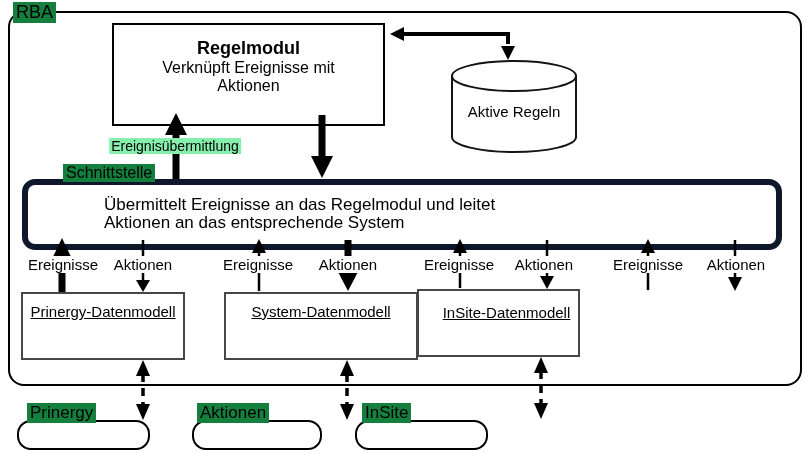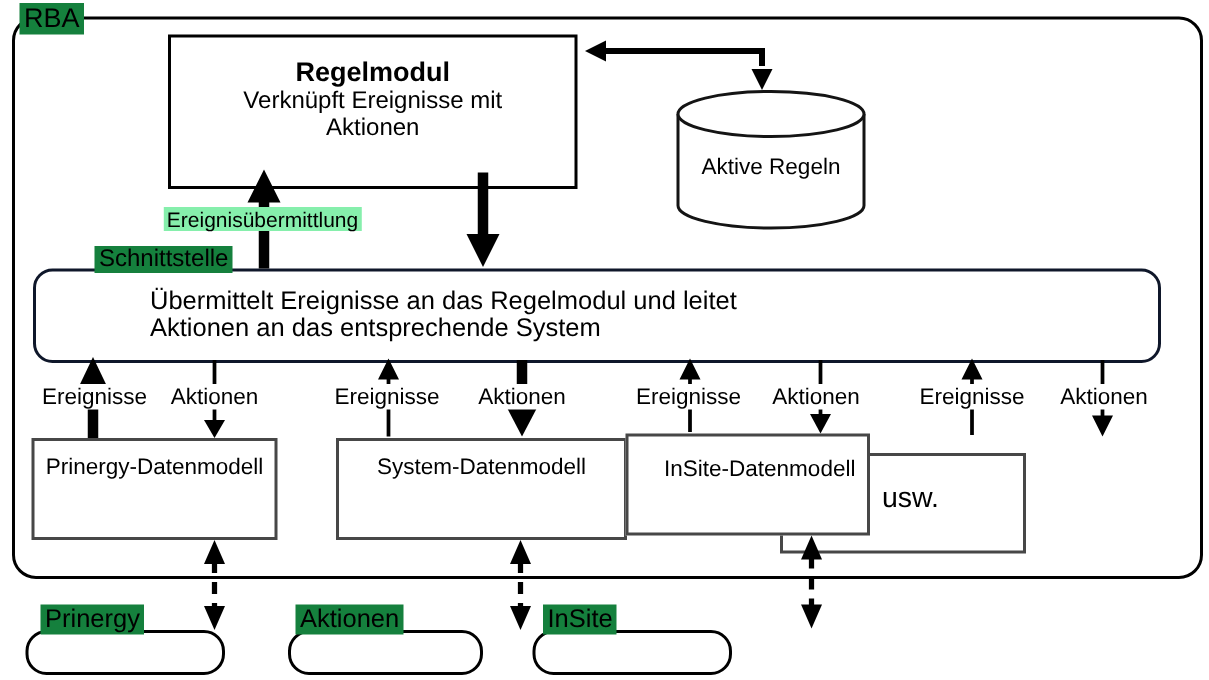--- a/index.html
+++ b/index.html
@@ -4,29 +4,29 @@
 <style>
   html,body{margin:0;padding:0;background:#fff;}
   .canvas{
     position:relative;width:806px;height:453px;background:#fff;overflow:hidden;
     font-family:"Liberation Sans", sans-serif;color:#000;
   }
   
   .rba-box{position:absolute;left:8px;top:11px;width:790px;height:371px;
            border:2px solid #000;border-radius:16px;background:#fff;}
   .schnittstelle{position:absolute;left:22px;top:179px;width:748px;height:59px;
-           border:2px solid #0f172a;border-radius:13px;background:#fff;}
+           border:6px solid #0f172a;border-radius:13px;background:#fff;}
   .regelmodul{position:absolute;left:112px;top:23px;width:273px;height:103px;
            border:2px solid #000;background:#fff;text-align:center;box-sizing:border-box;}
   .rm-title{margin-top:13px;font-size:18px;font-weight:bold;}
   .rm-sub{font-size:16px;line-height:18px;}
   .ss-text{position:absolute;left:76px;top:11px;font-size:17px;line-height:18px;}
   
   .mbox{position:absolute;border:2px solid #474747;background:#fff;box-sizing:border-box;text-align:center;}
-  .mlabel{margin-top:9px;font-size:15px;}
+  .mlabel{margin-top:9px;font-size:15px;text-decoration:underline;}
   .usw-label{position:absolute;left:66px;top:18px;font-size:19px;}
   
   .sysbox{position:absolute;top:420px;height:30px;border:2px solid #000;border-radius:14px;background:#fff;box-sizing:border-box;}
   
   .legend{position:absolute;background:#15803d;padding:0 3px;z-index:20;white-space:nowrap;}
   .rba-legend{left:13px;top:2px;font-size:18px;}
   .ss-legend{left:15px;top:164px;font-size:16px;margin-left:48px;}
   .sys-legend{font-size:17px;top:403px;}
   
   .chlabel{position:absolute;top:256px;transform:translateX(-50%);background:#fff;
@@ -58,23 +58,20 @@
     <div class="rm-sub">Aktionen</div>
   </div>
 
   <div class="schnittstelle">
     <div class="ss-text">
       <div>Übermittelt Ereignisse an das Regelmodul und leitet</div>
       <div>Aktionen an das entsprechende System</div>
     </div>
   </div>
 
-  <div class="mbox" style="left:520px;top:302px;width:164px;height:67px;z-index:1;">
-    <div class="usw-label">usw.</div>
-  </div>
 
   <div class="mbox" style="left:21px;top:292px;width:164px;height:68px;z-index:2;">
     <div class="mlabel">Prinergy-Datenmodell</div>
   </div>
   <div class="mbox" style="left:224px;top:292px;width:194px;height:68px;z-index:2;">
     <div class="mlabel">System-Datenmodell</div>
   </div>
   <div class="mbox" style="left:417px;top:289px;width:163px;height:68px;z-index:2;padding-left:16px;">
     <div class="mlabel" style="margin-top:13px;">InSite-Datenmodell</div>
   </div>

